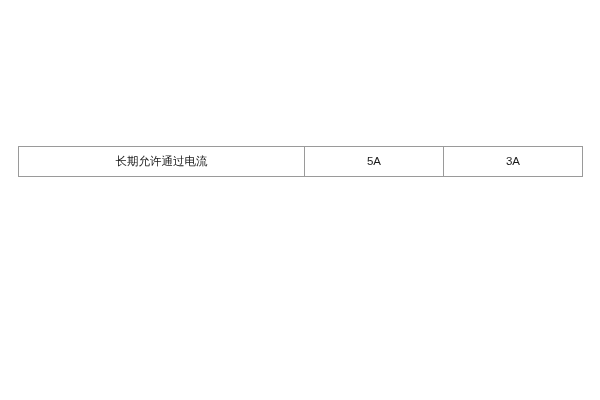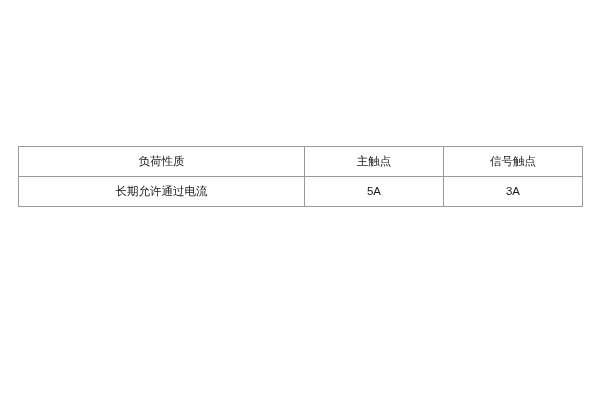--- a/index.html
+++ b/index.html
@@ -52,25 +52,20 @@
 <div class="page">
   <div class="table-wrap">
     <table class="spec-table">
       <colgroup>
         <col class="c1">
           <col class="c2">
           <col class="c3">
       </colgroup>
       <tbody>
         <tr>
-          <td>负荷性质</td>
-          <td>主触点</td>
-          <td>信号触点</td>
-        </tr>
-        <tr>
           <td>长期允许通过电流</td>
           <td>5A</td>
           <td>3A</td>
         </tr>
       </tbody>
     </table>
   </div>
 </div>
 
 </body></html>

